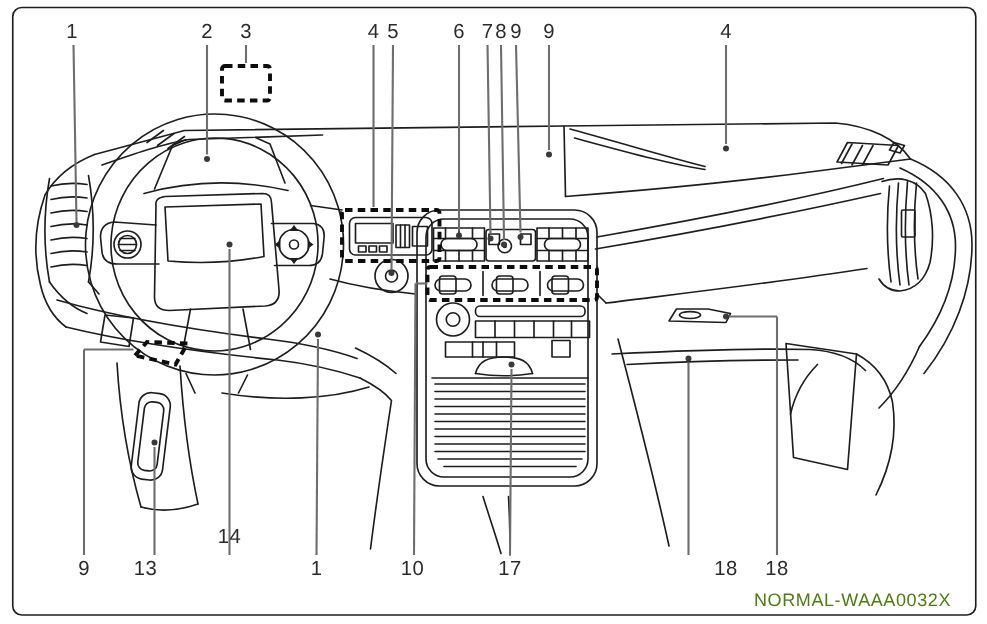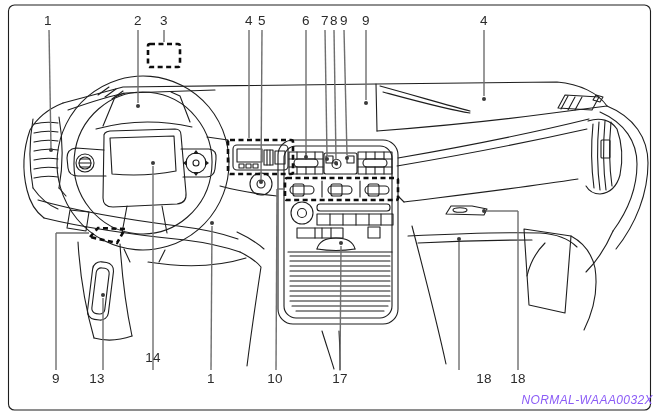--- a/index.html
+++ b/index.html
@@ -11,22 +11,22 @@
       fill:none;stroke:#1e1e1e;stroke-width:1.1;stroke-linecap:round;stroke-linejoin:round;}
   .art .fill{fill:#1e1e1e;stroke:none;}
   .art .dot-fill{fill:#1e1e1e;stroke:none;}
   .frame-border{fill:none;stroke:#000;stroke-width:2.2;}
   
   #callout-layer line{stroke:#6e6e6e;stroke-width:1.4;}
   #callout-layer circle{fill:#3a3a3a;stroke:none;}
   #callout-layer .hl{fill:none;stroke:#0d0d0d;stroke-width:2.6;stroke-dasharray:5 3.5;}
   .callout{position:absolute;transform:translate(-50%,-50%);font-size:13.5px;line-height:1;
            color:#2b2b2b;letter-spacing:.3px;white-space:nowrap;}
-  .figure-code{position:absolute;right:5px;bottom:9px;font-size:12px;color:#8b5cf6;
-               letter-spacing:.4px;font-style:italic;}
+  .figure-code{position:absolute;right:24px;bottom:9px;font-size:12px;color:#4d7c0f;
+               letter-spacing:.4px;}
 </style>
 </head>
 <body>
 
 <div class="page">
 
   <svg class="layer art" viewBox="0 0 658 416">
     <rect class="frame-border" x="8.5" y="5" width="642" height="405" rx="6"></rect>
 
     <g>

